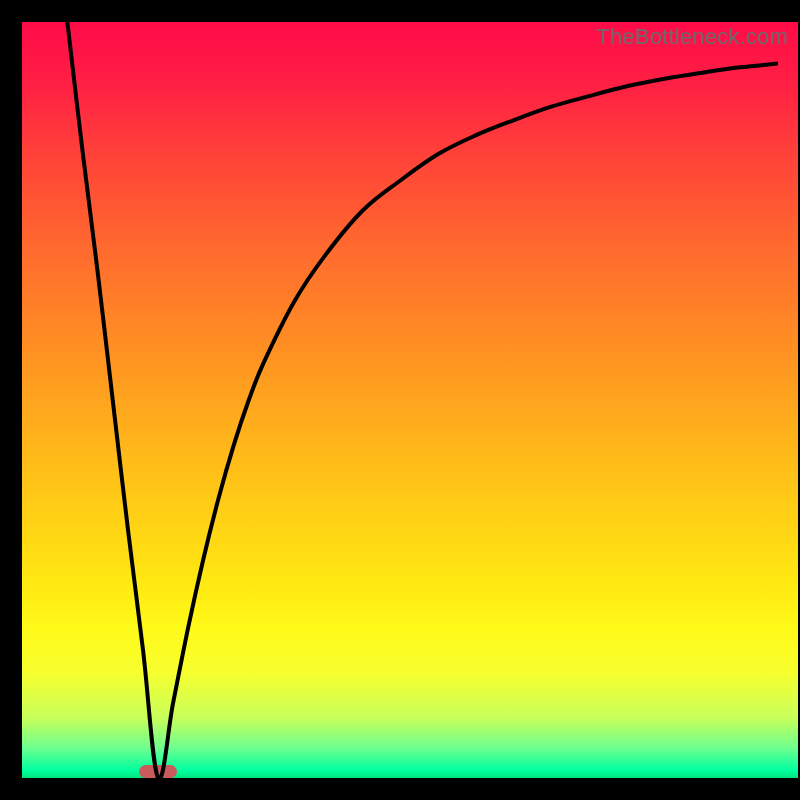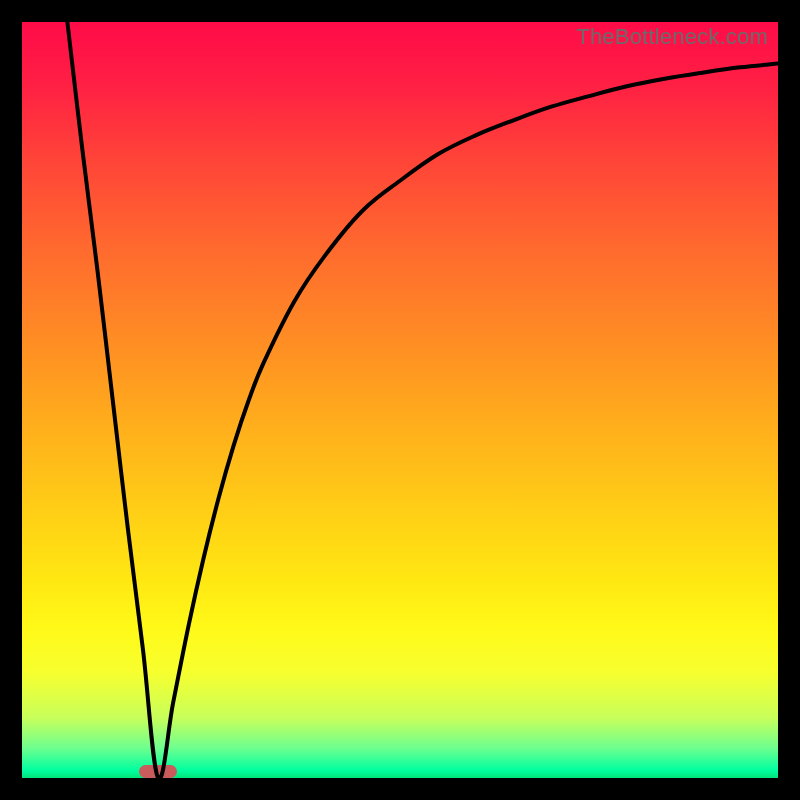--- a/index.html
+++ b/index.html
@@ -32,20 +32,21 @@
       #ffb61a 56%,
       #ffd215 66%,
       #ffe812 74%,
       #fff918 80%,
       #f7ff2e 86%,
       #c8ff5a 92%,
       #6fff8e 96%,
       #00ffa0 99%,
       #00e47a 100%
     );
+    padding-left: 20px;
   }
   .watermark {
     position: absolute;
     top: 2px;
     right: 10px;
     color: #6b6b6b;
     font-size: 22px;
     letter-spacing: 0.2px;
     z-index: 5;
     user-select: none;

